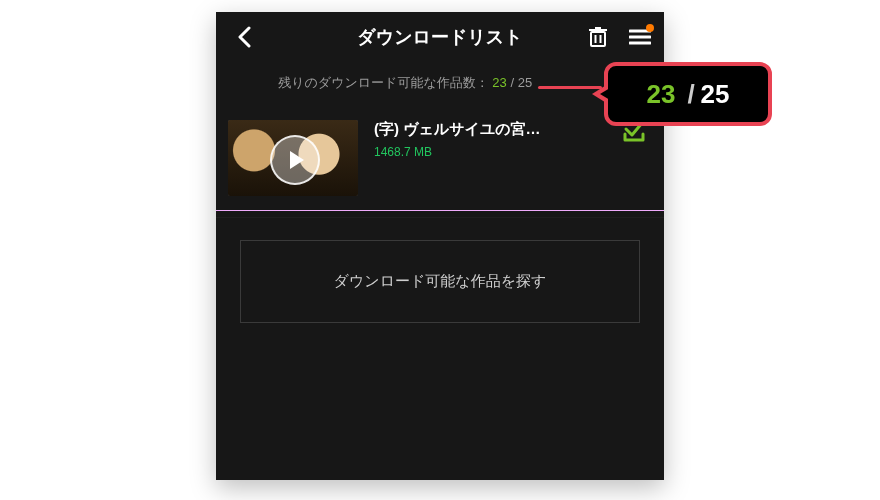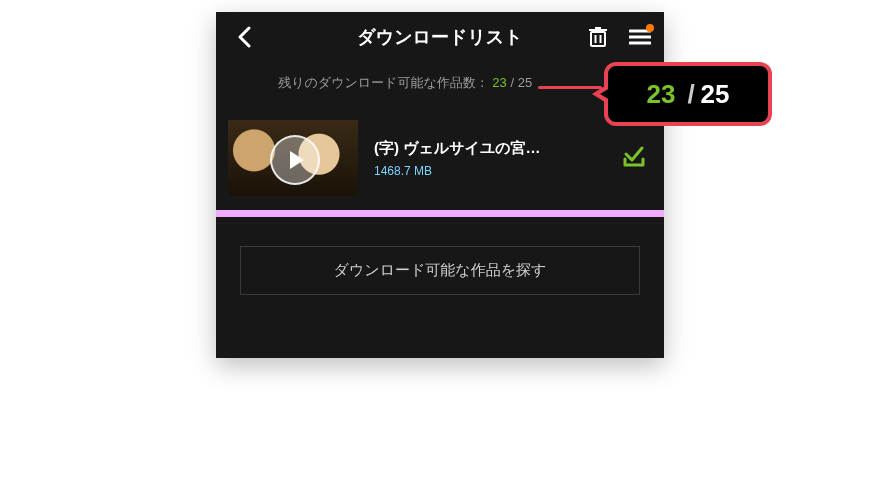--- a/index.html
+++ b/index.html
@@ -1,46 +1,46 @@
 <!DOCTYPE html>
 <html><head>
 <meta charset="utf-8">
 <style>
   html,body{margin:0;padding:0;background:#fff;font-family:-apple-system,"Hiragino Sans","Hiragino Kaku Gothic ProN",sans-serif;}
   .stage{position:relative;width:880px;height:500px;}
   .phone{
-    position:absolute;left:216px;top:12px;width:448px;height:346px;
+    position:absolute;left:216px;top:12px;width:448px;height:468px;
     background:#171717;color:#ddd;box-shadow:0 8px 24px rgba(0,0,0,.25);
   }
   
   .hdr{position:relative;height:50px;display:flex;align-items:center;justify-content:center;color:#fff;font-weight:700;font-size:18px;}
   .hdr .back{position:absolute;left:8px;top:0;width:40px;height:50px;display:flex;align-items:center;justify-content:center;}
   .hdr .trash{position:absolute;right:46px;top:0;width:40px;height:50px;display:flex;align-items:center;justify-content:center;}
   .hdr .menu{position:absolute;right:4px;top:0;width:40px;height:50px;display:flex;align-items:center;justify-content:center;}
   .dot{position:absolute;top:12px;right:6px;width:8px;height:8px;border-radius:50%;background:#ff7a00;}
   
   .remain{font-size:13px;color:#9c9c9c;text-align:center;padding:12px 8px 14px;}
   .remain .num-avail{color:#7ac329;}
   .remain .slash{color:#9c9c9c;}
   .underline{display:inline-block;width:64px;height:3px;background:#e84353;border-radius:2px;vertical-align:-2px;margin-left:2px;}
   
-  .row{display:flex;align-items:center;padding:14px 18px 14px 12px;border-bottom:7px solid #f0abfc;}
+  .row{display:flex;align-items:flex-start;padding:14px 18px 14px 12px;border-bottom:1px solid #f0abfc;}
   .row:last-of-type{border-bottom:none;}
   .thumb{position:relative;width:130px;height:76px;background:#444;border-radius:2px;flex:none;margin-right:16px;overflow:hidden;}
   .thumb .img{position:absolute;inset:0;}
   .play{position:absolute;left:50%;top:50%;width:46px;height:46px;margin:-23px 0 0 -23px;border-radius:50%;
         background:rgba(255,255,255,.35);display:flex;align-items:center;justify-content:center;border:2px solid rgba(255,255,255,.85);}
   .play::after{content:"";display:block;width:0;height:0;border-left:14px solid #fff;border-top:9px solid transparent;border-bottom:9px solid transparent;margin-left:4px;}
   .meta{flex:1;min-width:0;}
   .title{color:#fff;font-size:15px;font-weight:700;white-space:nowrap;overflow:hidden;text-overflow:ellipsis;}
-  .size{color:#7dd3fc;font-size:12px;margin-top:6px;}
+  .size{color:#22c55e;font-size:12px;margin-top:6px;}
   .dlok{flex:none;margin-left:10px;}
   
   .find-wrap{padding:22px 24px;border-top:1px solid #1e1e1e;margin-top:6px;}
-  .find{border:1px solid #3a3a3a;text-align:center;padding:14px 0;font-size:15px;color:#cfcfcf;}
+  .find{border:1px solid #3a3a3a;text-align:center;padding:31px 0;font-size:15px;color:#cfcfcf;}
   
   .callout{
     position:absolute;left:604px;top:62px;width:160px;height:56px;
     background:#000;border:4px solid #e84353;border-radius:12px;
     display:flex;align-items:center;justify-content:center;
     font-size:26px;font-weight:700;color:#fff;
   }
   .callout::before{
     content:"";position:absolute;left:-16px;top:50%;margin-top:-10px;
     width:0;height:0;border-right:16px solid #e84353;border-top:10px solid transparent;border-bottom:10px solid transparent;

